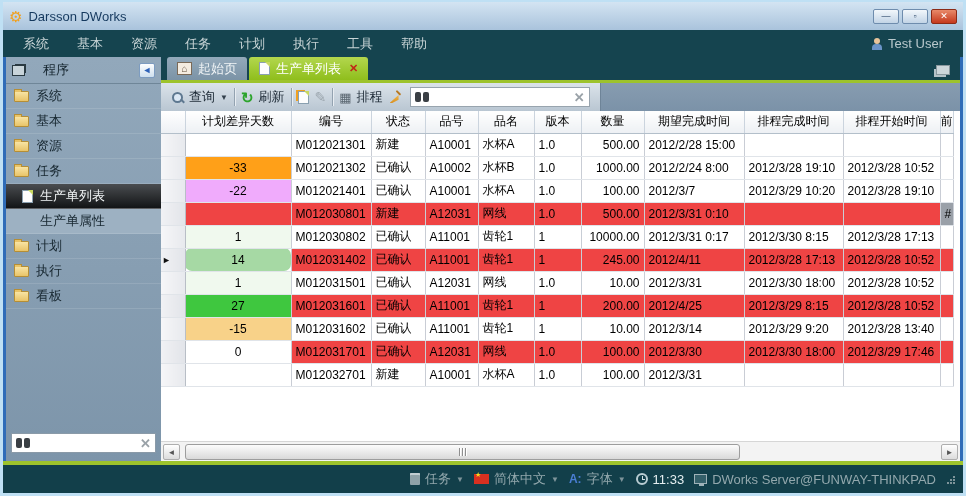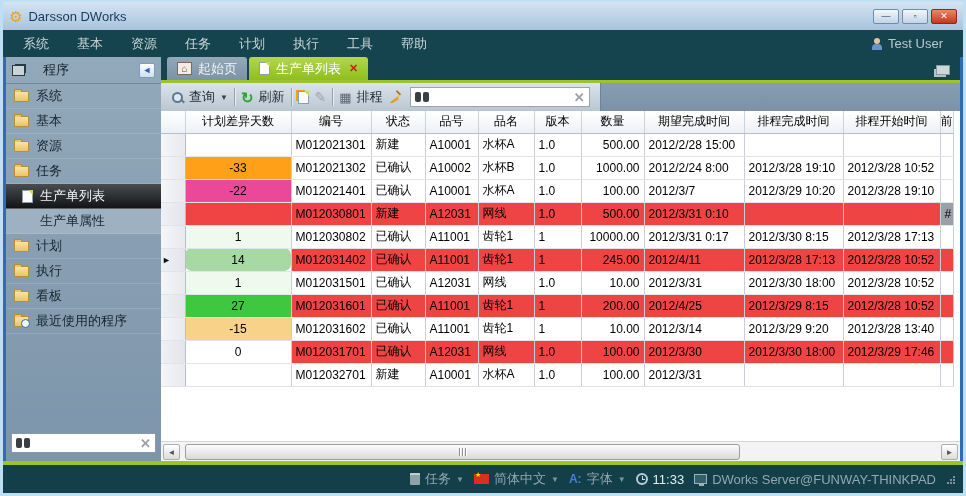--- a/index.html
+++ b/index.html
@@ -223,24 +223,20 @@
             <span>计划</span>
           </div>
           <div class="side-item">
             <span class="folder"></span>
             <span>执行</span>
           </div>
           <div class="side-item">
             <span class="folder"></span>
             <span>看板</span>
           </div>
-          <div class="side-item">
-            <span class="folder recent"></span>
-            <span>最近使用的程序</span>
-          </div>
         </div>
       <div class="side-fill"></div>
       <div class="side-search">
         <span class="binoc"></span>
         <input value="" style="">
         <span class="x-clear">✕</span>
       </div>
     </div>
 
     <div class="content">
@@ -350,21 +346,21 @@
                 <td class="">水杯B</td>
                 <td class="">1.0</td>
                 <td class="r">1000.00</td>
                 <td class="">2012/2/24 8:00</td>
                 <td class="">2012/3/28 19:10</td>
                 <td class="">2012/3/28 10:52</td>
                 <td class="c"></td>
               </tr>
               <tr>
                 <td class="gutter"></td>
-                <td class="c" style="background-color: #ec4899;">-22</td>
+                <td class="c" style="background-color: #f0abfc;">-22</td>
                 <td class="">M012021401</td>
                 <td class="">已确认</td>
                 <td class="">A10001</td>
                 <td class="">水杯A</td>
                 <td class="">1.0</td>
                 <td class="r">100.00</td>
                 <td class="">2012/3/7</td>
                 <td class="">2012/3/29 10:20</td>
                 <td class="">2012/3/28 19:10</td>
                 <td class="c"></td>

